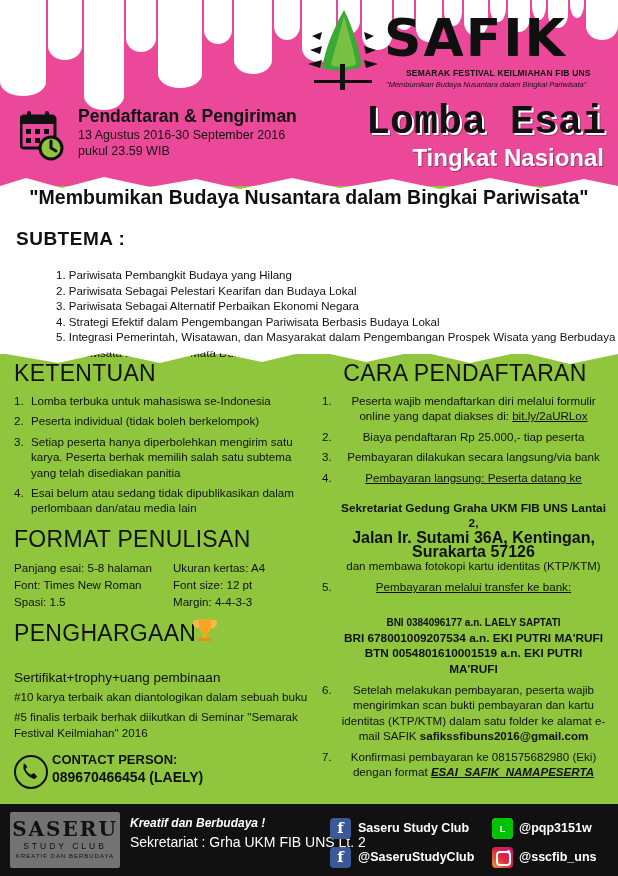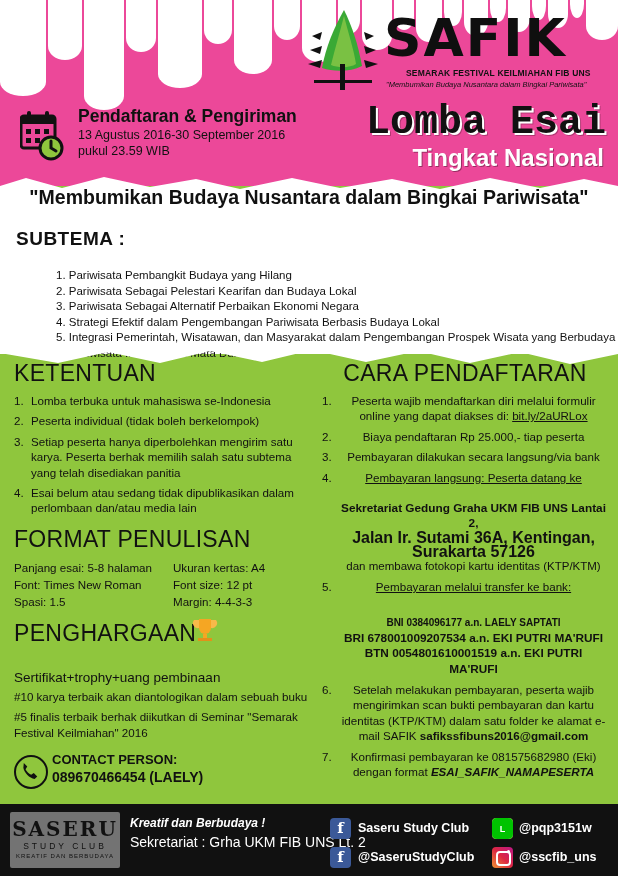--- a/index.html
+++ b/index.html
@@ -80,21 +80,21 @@
   .peng-small{font-size:11.6px;color:#111;line-height:15.6px;margin:0;}
 
   .contact-box{position:absolute;left:14px;top:392px;width:290px;height:46px;}
   .phone-ic{position:absolute;left:0;top:3px;width:30px;height:30px;border:2px solid #111;border-radius:50%;}
   .contact-title{position:absolute;left:38px;top:0px;font-size:13px;font-weight:bold;color:#111;}
   .contact-num{position:absolute;left:38px;top:17px;font-size:14px;font-weight:bold;color:#111;}
 
   .link-b{font-weight:normal;text-decoration:underline;margin-top:16px;}
   .bold{font-weight:bold;}
   .u{text-decoration:underline;}
-  .ital{font-style:italic;}
+  .ital{font-style:italic;text-decoration:underline;}
 
   
   .footer{position:absolute;left:0;bottom:0;width:618px;height:72px;background:#111;}
   .saseru{position:absolute;left:10px;top:8px;width:110px;height:56px;background:#737373;border-radius:2px;text-align:center;}
   .saseru .s1{font-family:"DejaVu Serif",serif;font-size:20px;font-weight:bold;color:#111;letter-spacing:2px;margin-top:5px;}
   .saseru .s2{font-size:8.5px;letter-spacing:3px;color:#111;}
   .saseru .s3{font-size:6px;letter-spacing:1px;color:#111;margin-top:2px;}
   .foot-txt{position:absolute;left:130px;top:12px;color:#fff;}
   .foot-txt .f1{font-size:12px;font-style:italic;font-weight:bold;}
   .foot-txt .f2{font-size:14px;margin-top:4px;}

